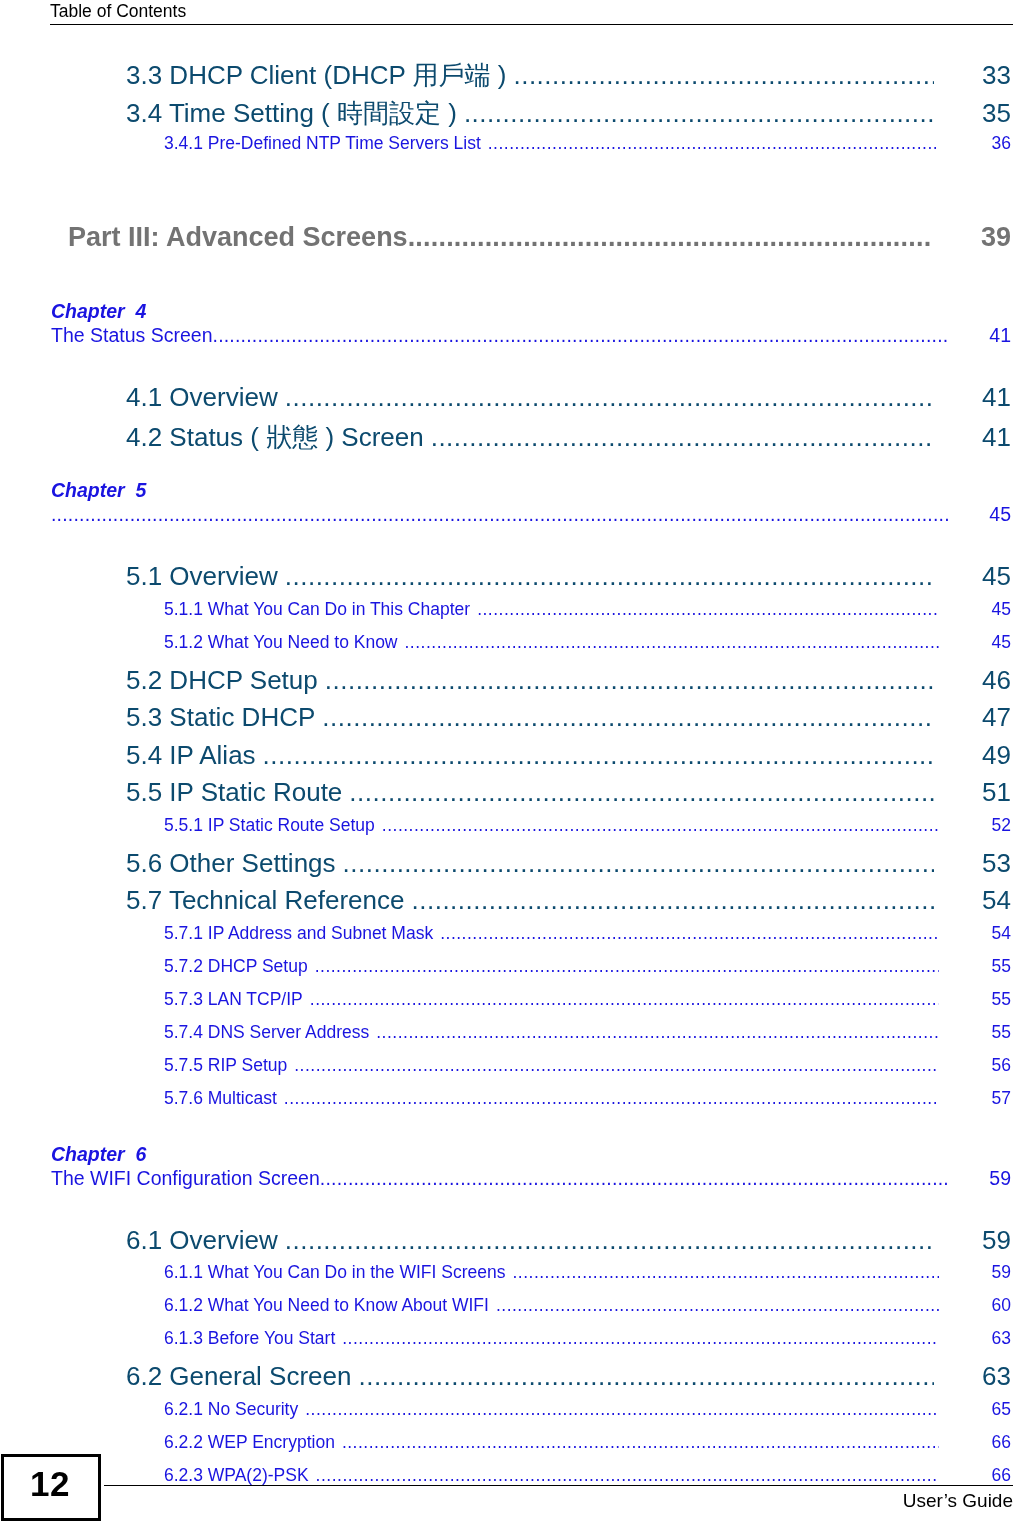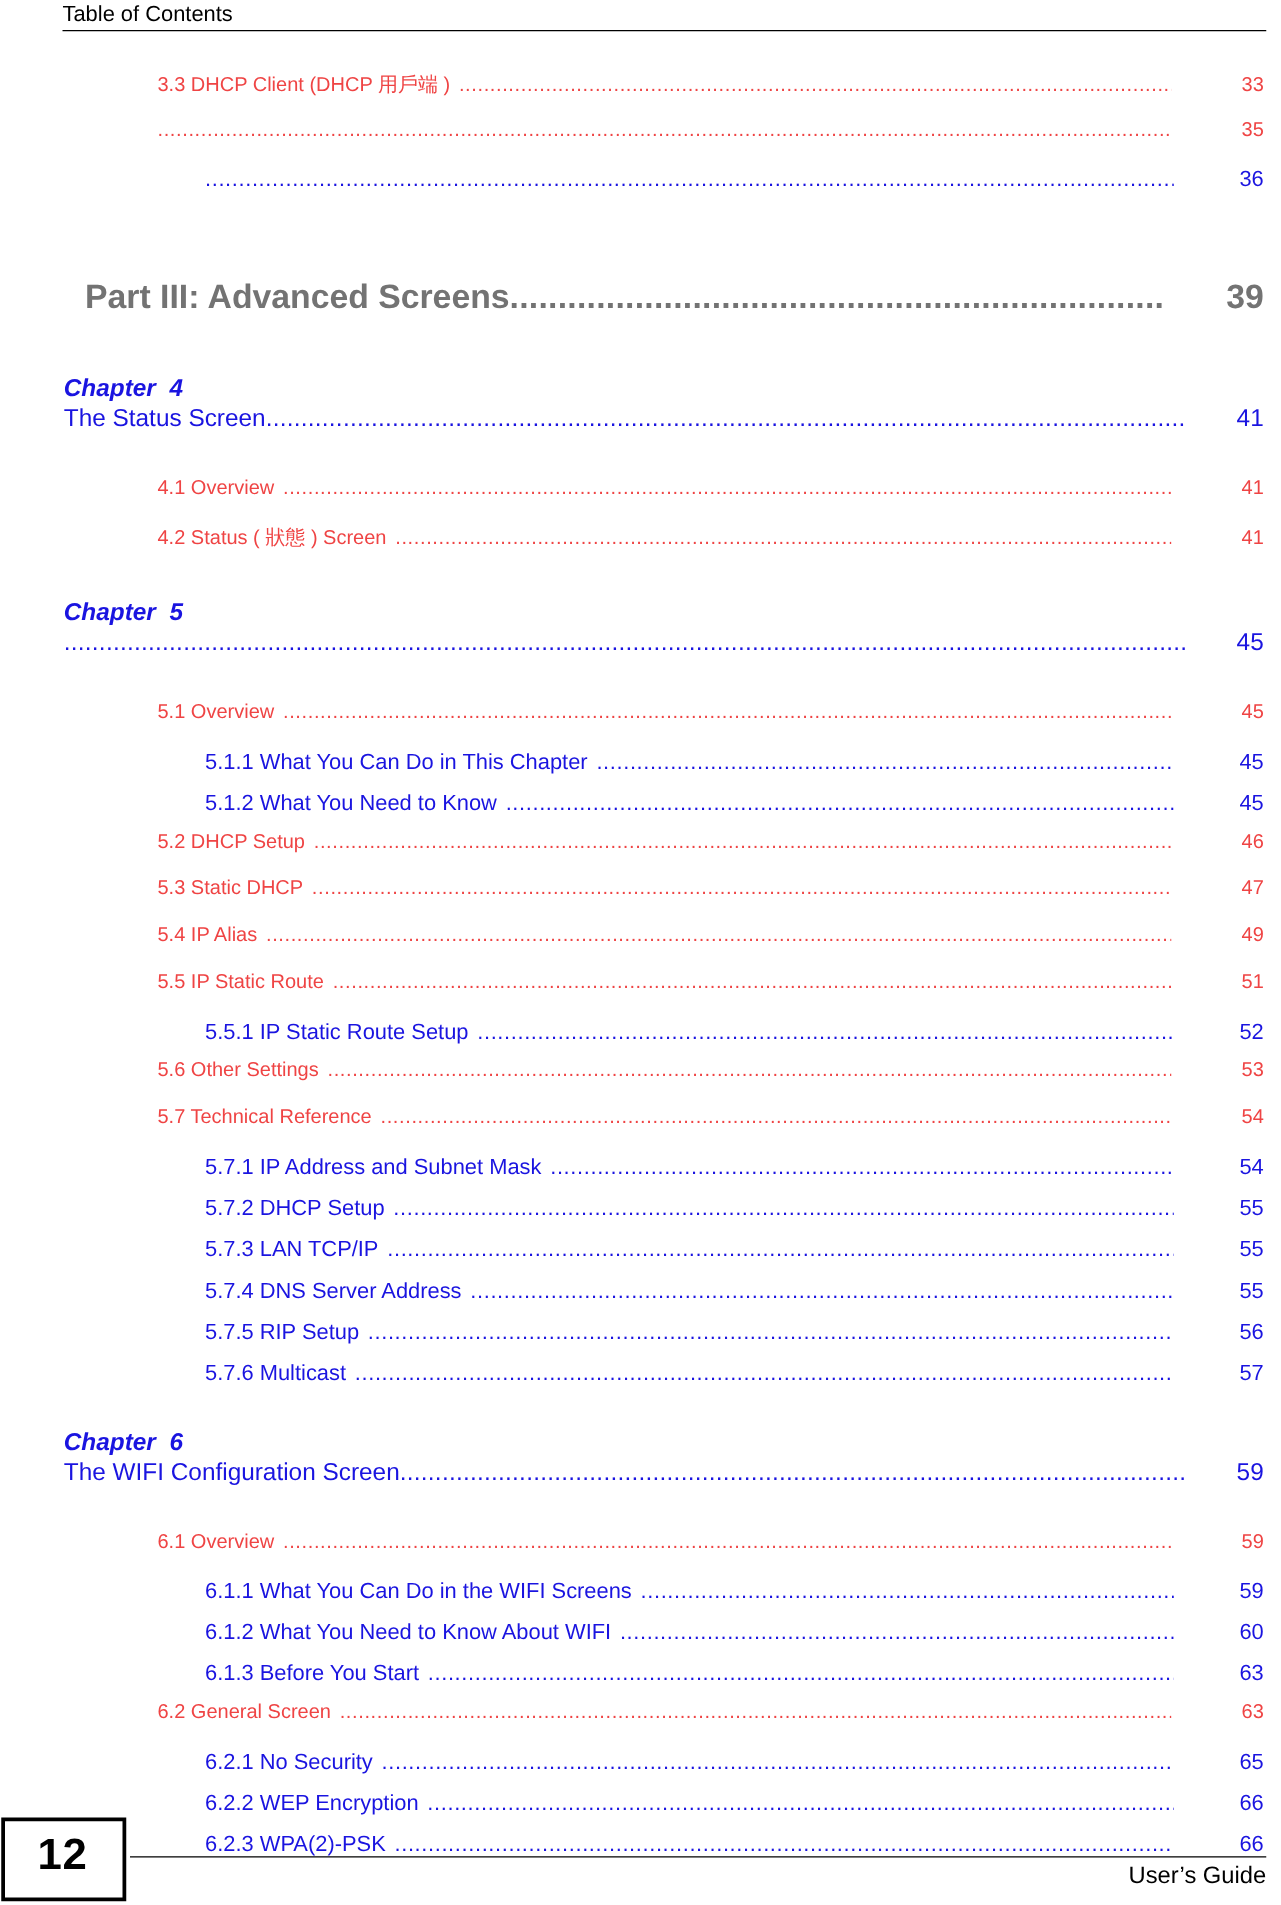--- a/index.html
+++ b/index.html
@@ -74,22 +74,22 @@
   .toc-row .t-page {
     flex: 0 0 auto;
     text-align: right;
     margin-left: 41px;
   }
 
   
   .lvl2 {
     padding-left: 126px;
     padding-right: 14px;
-    font-size: 16px;
-    color: #ef4444;
+    font-size: 26px;
+    color: #0c4a6e;
     height: 37.5px;
   }
   .lvl2 .t-label { padding-right: 7px; }
   .lvl2 .t-page  { padding-left: 7px; min-width: 26px; }
 
   
   .lvl3 {
     padding-left: 164px;
     padding-right: 14px;
     font-size: 17.5px;
@@ -196,24 +196,26 @@
 
   <div class="sp-24"></div>
 
   <div>
     <div class="toc-row lvl2">
       <span class="t-label">3.3 DHCP Client (DHCP 用戶端 )</span>
       <span class="t-leader"></span>
       <span class="t-page">33</span>
     </div>
     <div class="toc-row lvl2">
+      <span class="t-label">3.4 Time Setting ( 時間設定 )</span>
       <span class="t-leader"></span>
       <span class="t-page">35</span>
     </div>
     <div class="toc-row lvl3">
+      <span class="t-label">3.4.1 Pre-Defined NTP Time Servers List</span>
       <span class="t-leader"></span>
       <span class="t-page">36</span>
     </div>
   </div>
 
   <div class="sp-56"></div>
 
   <div class="toc-row part-row">
     <span class="t-label">Part III: Advanced Screens</span>
     <span class="t-leader"></span>

